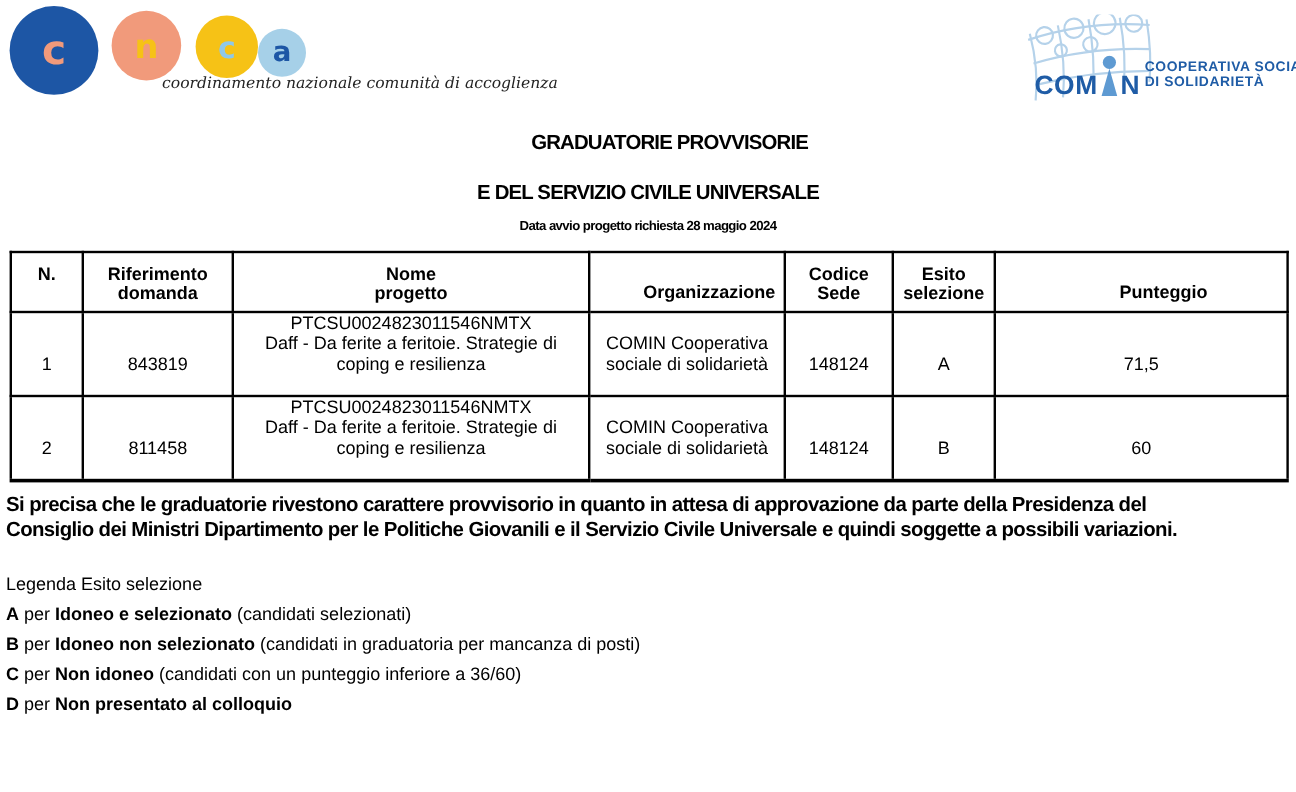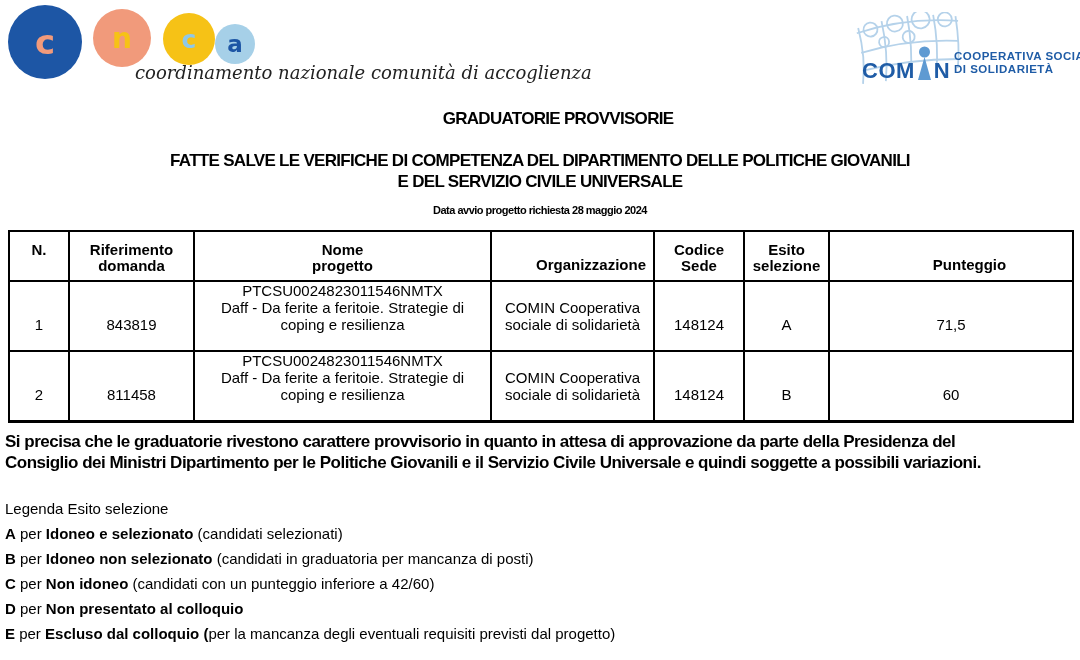--- a/index.html
+++ b/index.html
@@ -12,21 +12,21 @@
   
   .logo-band { position:relative; height:96px; }
   .cnca { position:absolute; left:8px; top:5px; width:380px; height:88px; }
   .circ { position:absolute; border-radius:50%; display:flex; align-items:center; justify-content:center;
           font-weight:bold; font-family:"DejaVu Sans", sans-serif; }
   .c1 { left:0;   top:0;  width:74px; height:74px; background:#1d56a5; color:#f19a7b; font-size:34px; }
   .c2 { left:85px; top:4px; width:58px; height:58px; background:#f19a7b; color:#f6c216; font-size:28px; }
   .c3 { left:155px; top:8px; width:52px; height:52px; background:#f6c216; color:#8fc8e8; font-size:25px; }
   .c4 { left:207px; top:19px; width:40px; height:40px; background:#a6d0e8; color:#1d56a5; font-size:23px; }
   .cnca-tagline { position:absolute; left:127px; top:57px; font-family:"DejaVu Serif", serif;
-                  font-style:italic; font-size:18px; color:#222; white-space:nowrap; }
+                  font-style:italic; font-size:13px; color:#222; white-space:nowrap; }
 
   .comin { position:absolute; left:852px; top:12px; width:220px; height:80px; }
   .comin-net { position:absolute; left:2px; top:0; }
   .comin-word { position:absolute; left:10px; top:34px; display:flex; align-items:flex-end;
                 color:#1f5ca6; font-weight:bold; font-size:22px; letter-spacing:0.5px; line-height:22px; }
   .antenna { margin:0 1px; display:block; }
   .comin-name { position:absolute; left:102px; top:38px; color:#1f5ca6; font-weight:bold;
                 font-size:11.5px; line-height:13px; letter-spacing:0.5px; white-space:nowrap; }
 
   
@@ -110,21 +110,20 @@
       </div>
       <div class="comin-name">
         <div>COOPERATIVA SOCIALE</div>
         <div>DI SOLIDARIETÀ</div>
       </div>
     </div>
   </div>
 
   <div class="title-main">GRADUATORIE PROVVISORIE</div>
   <div class="title-sub">
-    <div>FATTE SALVE LE VERIFICHE DI COMPETENZA DEL DIPARTIMENTO DELLE POLITICHE GIOVANILI</div>
     <div>E DEL SERVIZIO CIVILE UNIVERSALE</div>
   </div>
   <div class="title-date">Data avvio progetto richiesta 28 maggio 2024</div>
 
   <table class="grid">
     <colgroup>
       <col style="width:60px">
         <col style="width:125px">
         <col style="width:297px">
       <col style="width:163px">
@@ -192,23 +191,20 @@
   <div class="legend">
     <div class="legend-title">Legenda Esito selezione</div>
 
     <div class="entry">
       <span class="b">A</span><span> per </span><span class="b">Idoneo e selezionato</span><span> (candidati selezionati)</span>
     </div>
     <div class="entry">
       <span class="b">B</span><span> per </span><span class="b">Idoneo non selezionato</span><span> (candidati in graduatoria per mancanza di posti)</span>
     </div>
     <div class="entry">
-      <span class="b">C</span><span> per </span><span class="b">Non idoneo</span><span> (candidati con un punteggio inferiore a 42/60)</span>
+      <span class="b">C</span><span> per </span><span class="b">Non idoneo</span><span> (candidati con un punteggio inferiore a 36/60)</span>
     </div>
     <div class="entry">
       <span class="b">D</span><span> per </span><span class="b">Non presentato al colloquio</span><span></span>
     </div>
-    <div class="entry">
-      <span class="b">E</span><span> per </span><span class="b">Escluso dal colloquio (</span><span>per la mancanza degli eventuali requisiti previsti dal progetto)</span>
-    </div>
   </div>
 
 </div>
 
 </body></html>

